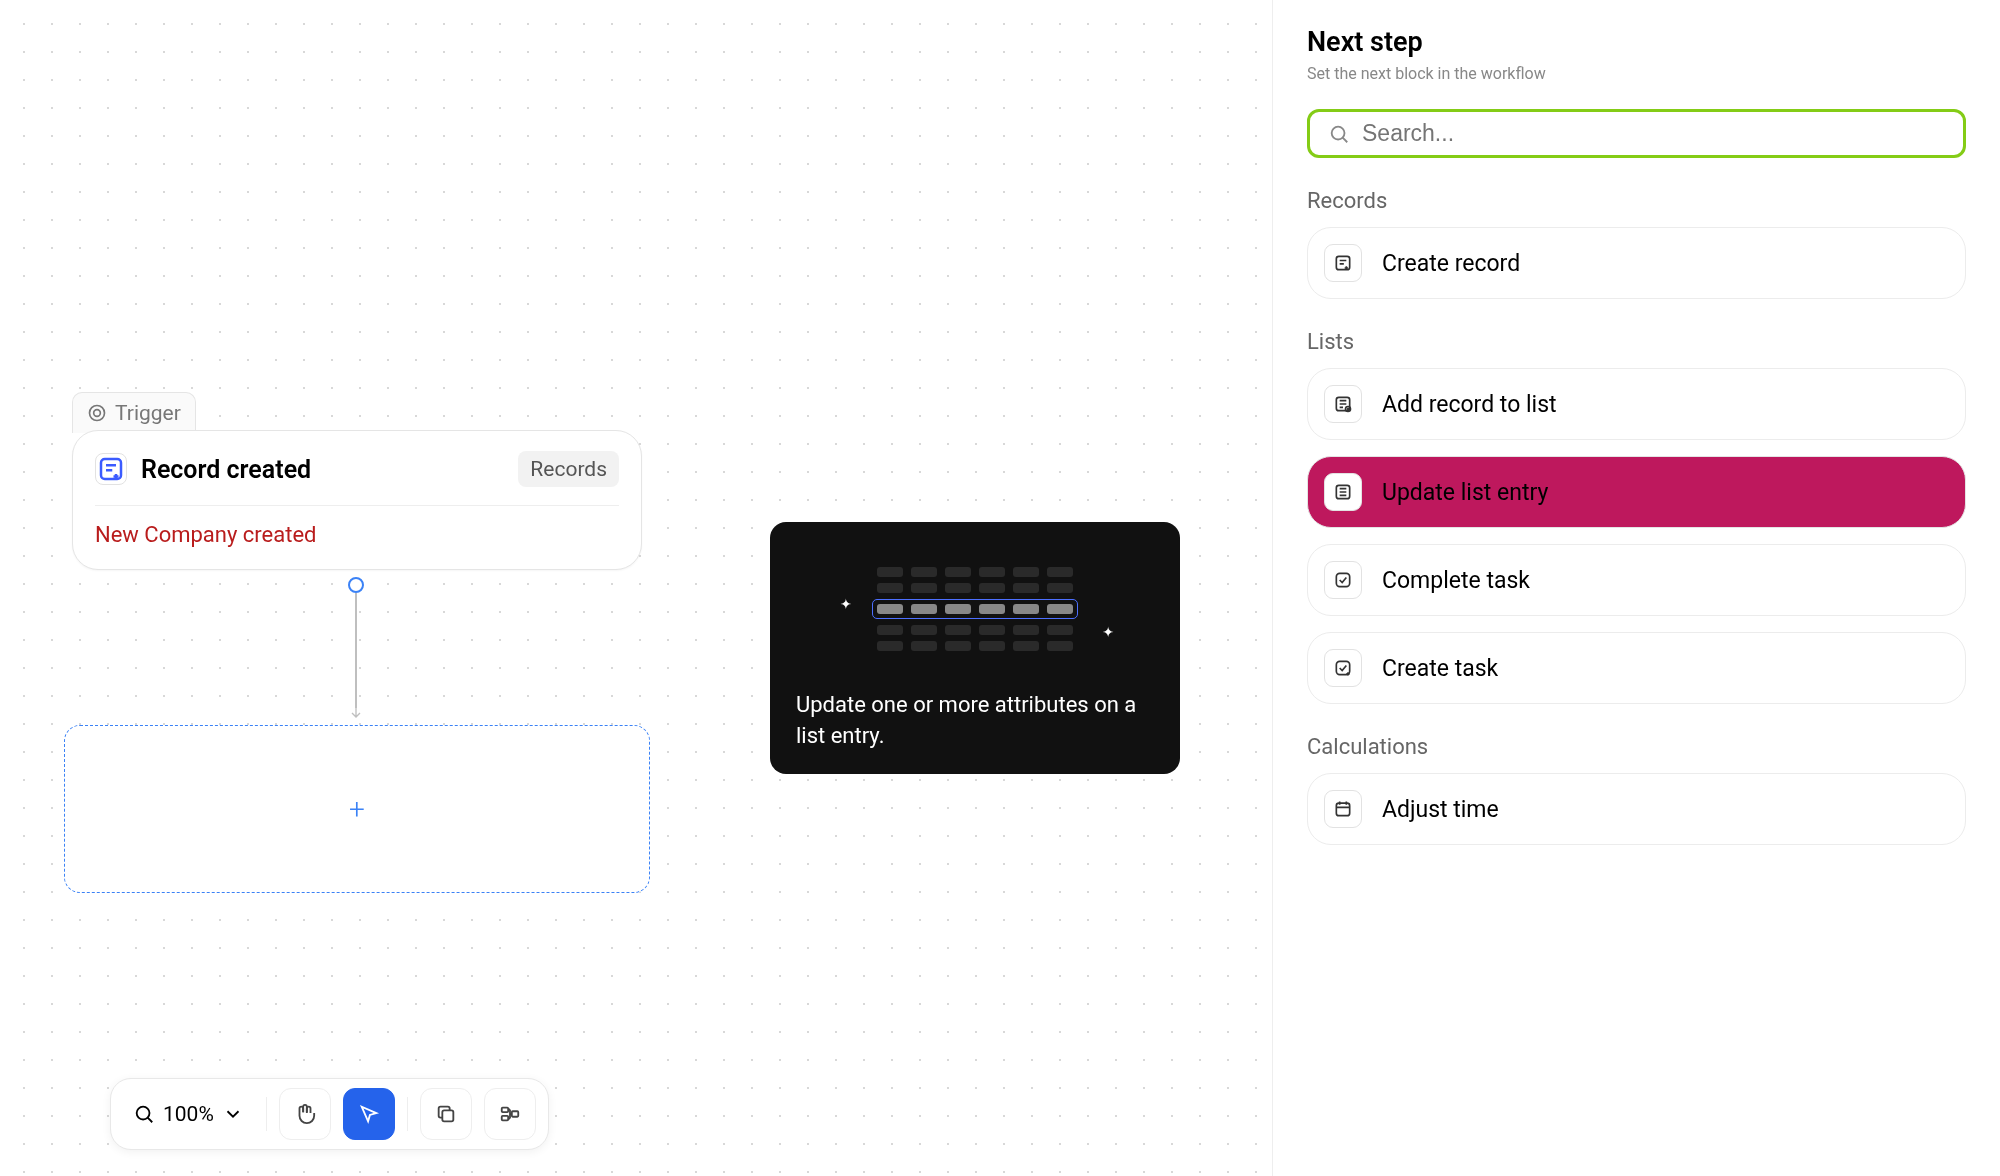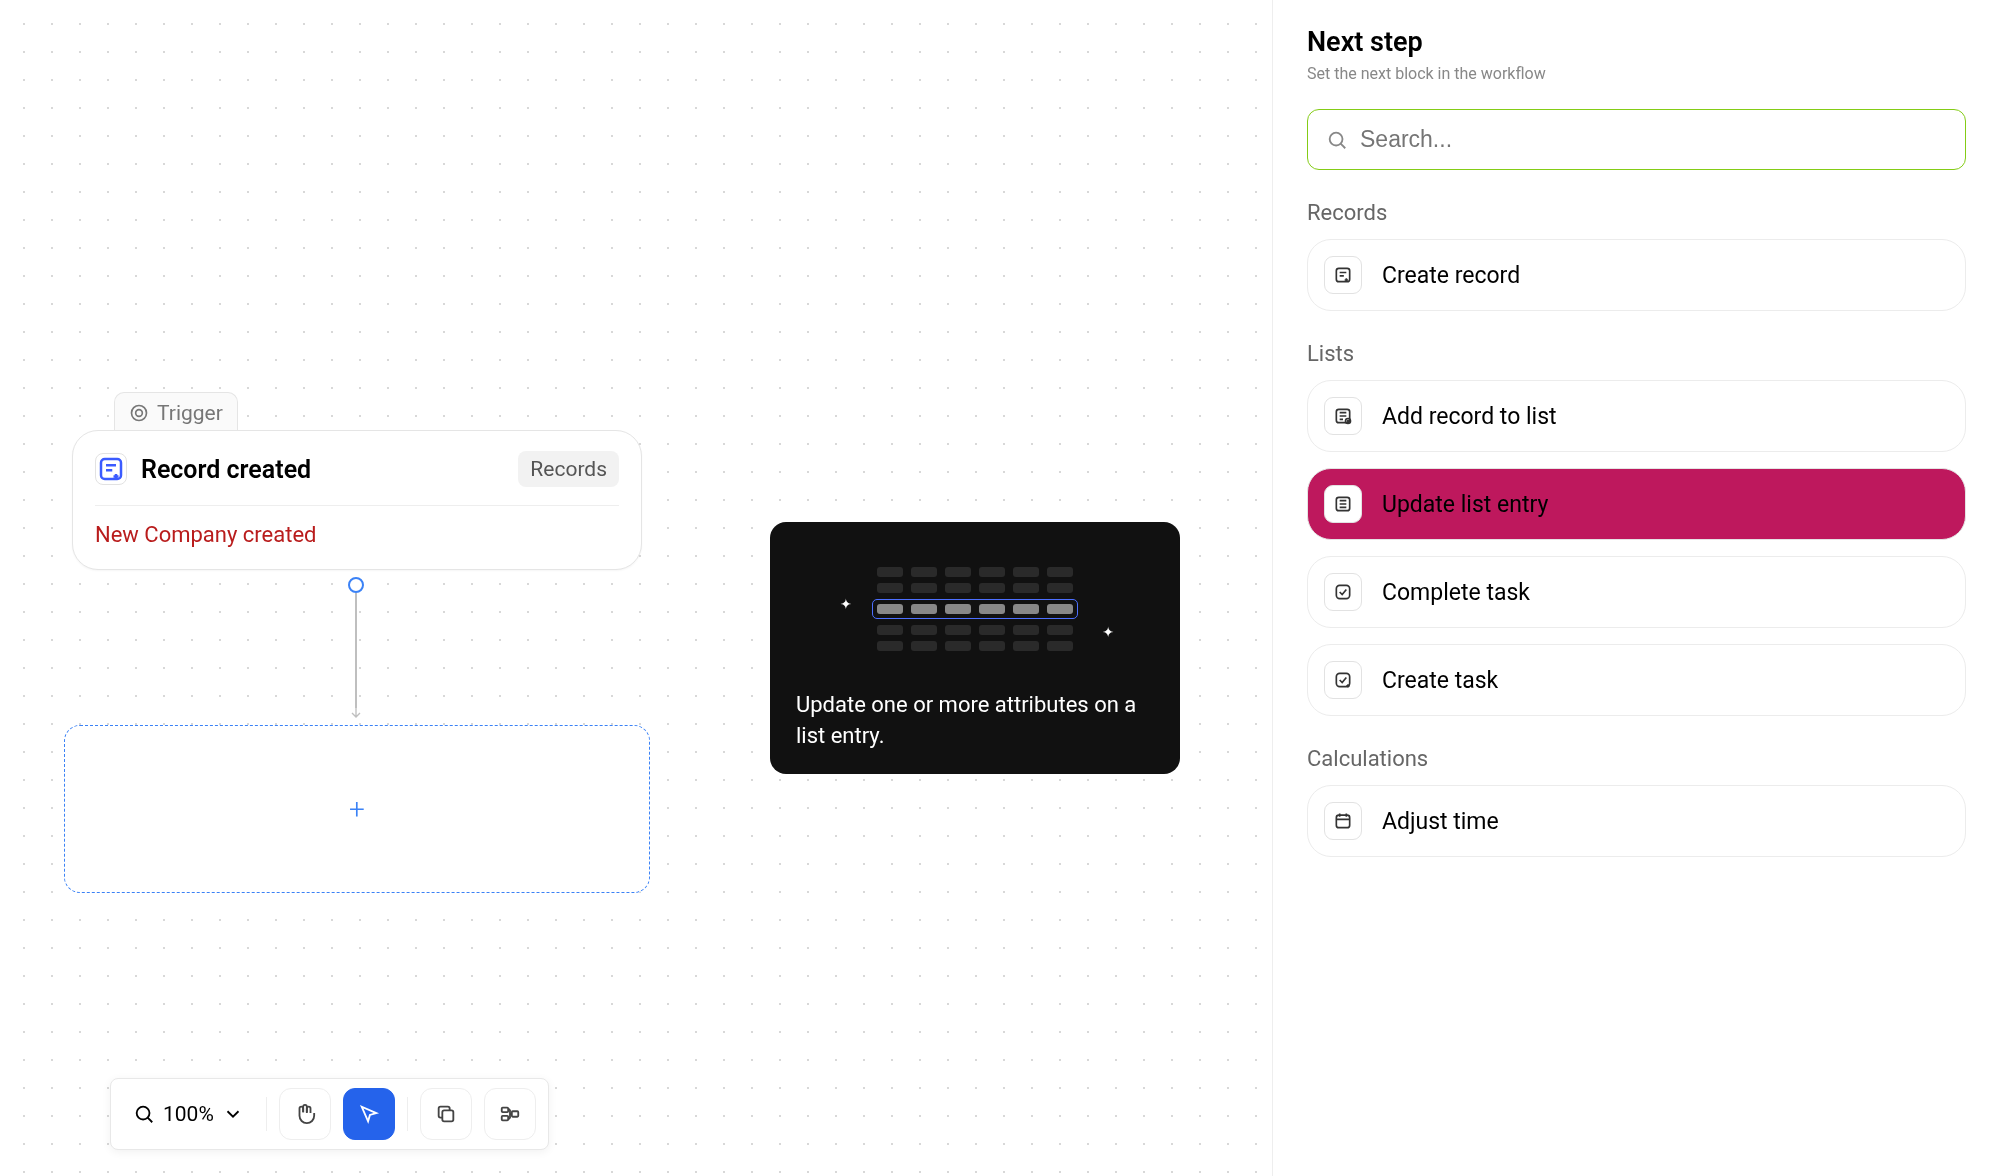--- a/index.html
+++ b/index.html
@@ -23,21 +23,20 @@
   display: inline-flex;
   align-items: center;
   gap: 8px;
   padding: 8px 14px;
   border: 1px solid #e5e5e5;
   border-bottom: none;
   border-radius: 10px 10px 0 0;
   background: #fafafa;
   color: #777;
   font-size: 21px;
-  margin-left: 42px;
 }
 .trigger-label svg { width: 20px; height: 20px; }
 
 .node {
   position: absolute;
   top: 430px; left: 72px;
   width: 570px;
   background: #fff;
   border: 1px solid #e5e5e5;
   border-radius: 26px;
@@ -140,21 +139,21 @@
 
 
 .toolbar {
   position: absolute;
   bottom: 26px; left: 110px;
   display: flex;
   align-items: center;
   gap: 12px;
   background: #fff;
   border: 1px solid #e8e8e8;
-  border-radius: 8px;
+  border-radius: 21px;
   padding: 9px 12px;
   box-shadow: 0 2px 10px rgba(0,0,0,0.06);
 }
 .tb-zoom {
   display: flex; align-items: center; gap: 8px;
   padding: 6px 10px;
   font-size: 21px;
 }
 .tb-sep { width: 1px; height: 34px; background: #eee; }
 .tb-btn {
@@ -176,23 +175,23 @@
   padding: 26px 34px;
   overflow-y: auto;
 }
 .panel-title { font-size: 27px; font-weight: 600; }
 .panel-sub { font-size: 16px; color: #888; margin-top: 6px; }
 
 .search {
   display: flex;
   align-items: center;
   gap: 12px;
-  border: 1px solid #84cc16;
+  border: 3px solid #84cc16;
   border-radius: 12px;
-  padding: 16px 18px;
+  padding: 8px 18px;
   margin-top: 26px;
 }
 .search input {
   border: none; outline: none;
   font-size: 23px;
   flex: 1;
   background: transparent;
 }
 .search svg { width: 22px; height: 22px; color: #888; }
 

